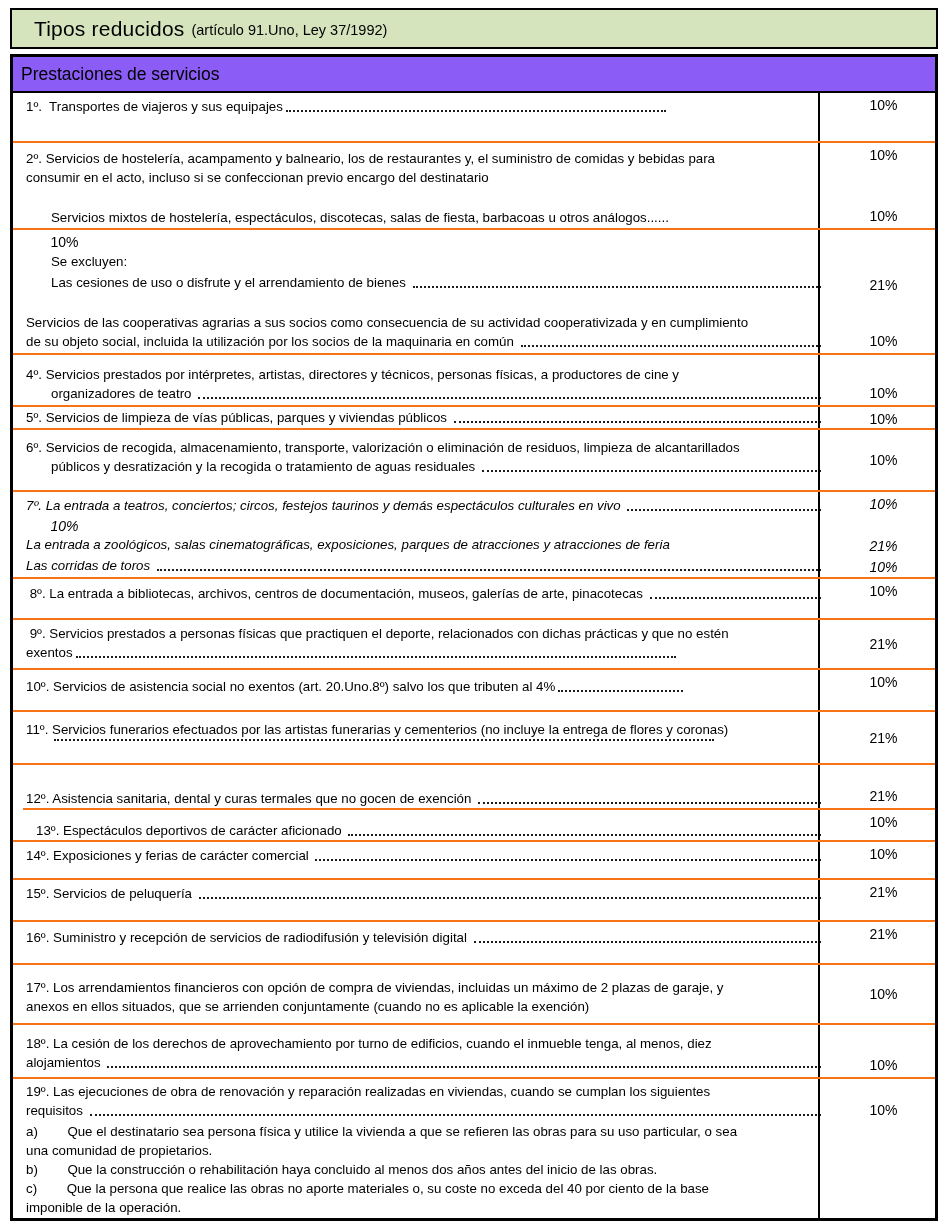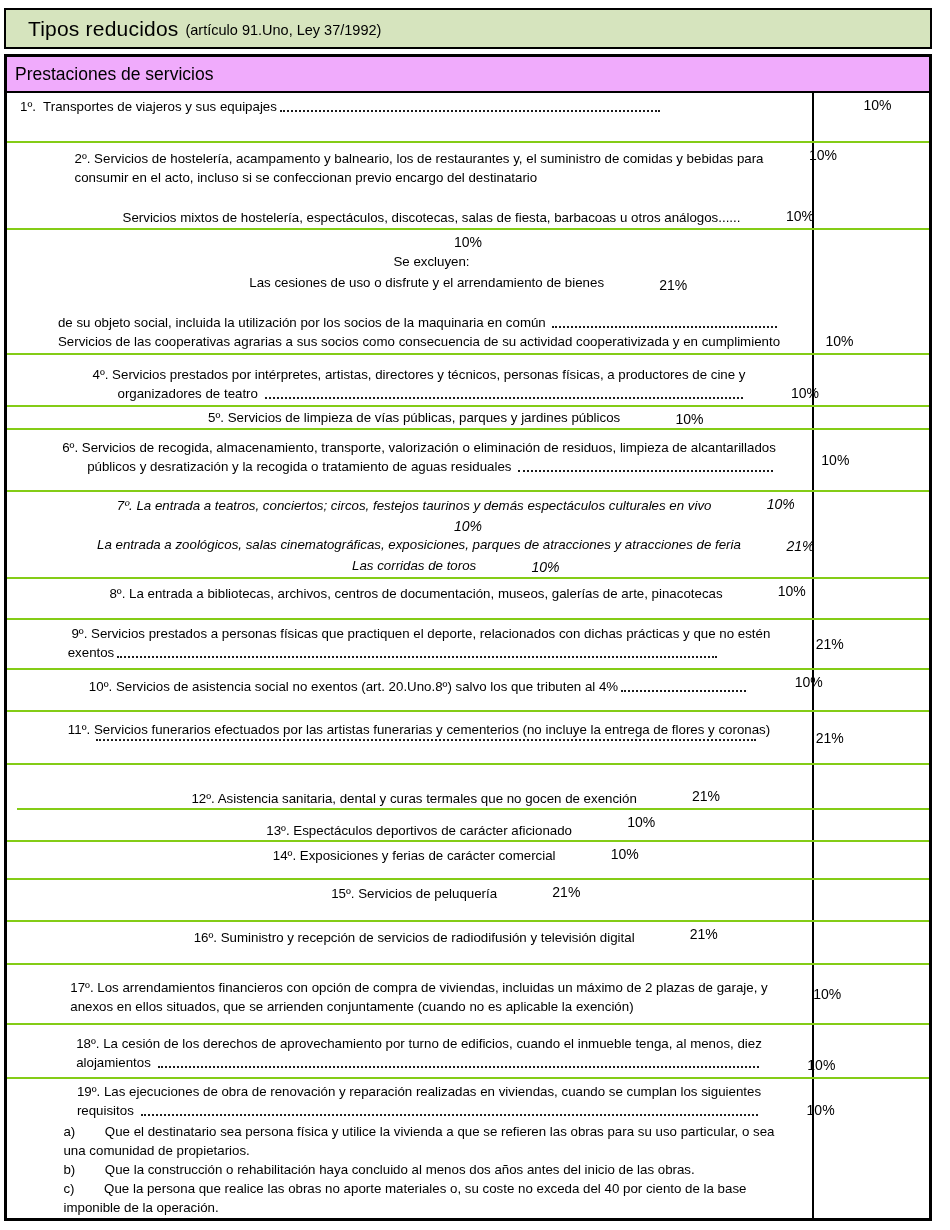--- a/index.html
+++ b/index.html
@@ -2,21 +2,21 @@
 <html><head>
 <meta charset="utf-8">
 <style>
   html,body{margin:0;padding:0;background:#ffffff;}
   body{
     width:950px;height:1230px;position:relative;
     font-family:"Liberation Sans","DejaVu Sans",sans-serif;
     color:#000;
     -webkit-font-smoothing:antialiased;
   }
-  .page{position:absolute;left:4px;top:8px;width:928px;}
+  .page{position:absolute;left:10px;top:8px;width:928px;}
 
   
   .titlebar{
     box-sizing:border-box;height:41px;
     border:2px solid #000;
     display:flex;align-items:center;
     padding-left:22px;
   }
   .titlebar .main{font-size:21px;letter-spacing:.2px;}
   .titlebar .sub{font-size:14.5px;margin-left:7px;padding-top:3px;}
@@ -31,21 +31,21 @@
     box-sizing:border-box;height:36px;
     border-bottom:2px solid #000;
     display:flex;align-items:center;
     padding-left:8px;font-size:17.5px;
   }
   .row{
     position:relative;
     display:flex;flex-direction:column;
     box-sizing:border-box;
   }
-  .row + .row{border-top:2px solid #84cc16;align-items:center;}
+  .row + .row{border-top:2px solid #f97316;}
   .vline{
     position:absolute;top:0;bottom:0;right:115px;width:2px;
     background:#000;
   }
   .block{display:flex;align-items:stretch;flex:1 0 auto;}
   .bleft{
     flex:1 1 auto;min-width:0;overflow:hidden;
     padding-left:13px;padding-right:8px;
     font-size:13.3px;
   }
@@ -77,21 +77,21 @@
 <div class="page">
 
   <div class="titlebar" style="background: rgb(214, 228, 190);">
     <span class="main">Tipos reducidos</span>
     <span class="sub">(artículo 91.Uno, Ley 37/1992)</span>
   </div>
 
   <div class="bargap"></div>
 
   <div class="tbl">
-    <div class="sectionbar" style="background: #f0abfc;">
+    <div class="sectionbar" style="background: #8b5cf6;">
       <span>Prestaciones de servicios</span>
     </div>
     <div>
         <div class="row" style="min-height: 48px;">
           <div class="block">
             <div class="bleft" style="padding-top: 4px;">
               <div class="line"><span class="txt">1º.&nbsp; Transportes de viajeros y sus equipajes</span><span class="leader" style="width: 380px;"></span></div>
             </div>
             <div class="brate top">
               <span class="rateval">10%</span>
@@ -136,22 +136,22 @@
             <div class="bleft">
               <div class="line indent"><span class="txt">Las cesiones de uso o disfrute y el arrendamiento de bienes </span><span class="leader fill"></span></div>
             </div>
             <div class="brate top">
               <span class="rateval">21%</span>
             </div>
           </div>
           <div class="block">
             <div class="bleft">
               <div class="line" style="height: 18px;"></div>
+              <div class="line"><span class="txt">Servicios de las cooperativas agrarias a sus socios como consecuencia de su actividad cooperativizada y en cumplimiento</span></div>
               <div class="line"><span class="txt">de su objeto social, incluida la utilización por los socios de la maquinaria en común </span><span class="leader fill"></span></div>
-              <div class="line"><span class="txt">Servicios de las cooperativas agrarias a sus socios como consecuencia de su actividad cooperativizada y en cumplimiento</span></div>
             </div>
             <div class="brate bottom">
               <span class="rateval">10%</span>
             </div>
           </div>
           <div class="vline"></div>
         </div>
         <div class="row" style="min-height: 52px;">
           <div class="block">
             <div class="bleft" style="padding-top: 10px;">
@@ -160,21 +160,21 @@
             </div>
             <div class="brate bottom">
               <span class="rateval">10%</span>
             </div>
           </div>
           <div class="vline"></div>
         </div>
         <div class="row" style="min-height: 23px;">
           <div class="block">
             <div class="bleft" style="padding-top: 1px;">
-              <div class="line"><span class="txt">5º. Servicios de limpieza de vías públicas, parques y jardines públicos </span><span class="leader fill"></span></div>
+              <div class="line"><span class="txt">5º. Servicios de limpieza de vías públicas, parques y viviendas públicos </span><span class="leader fill"></span></div>
             </div>
             <div class="brate top">
               <span class="rateval">10%</span>
             </div>
           </div>
           <div class="vline"></div>
         </div>
         <div class="row" style="min-height: 62px;">
           <div class="block">
             <div class="bleft" style="padding-top: 8px;">

